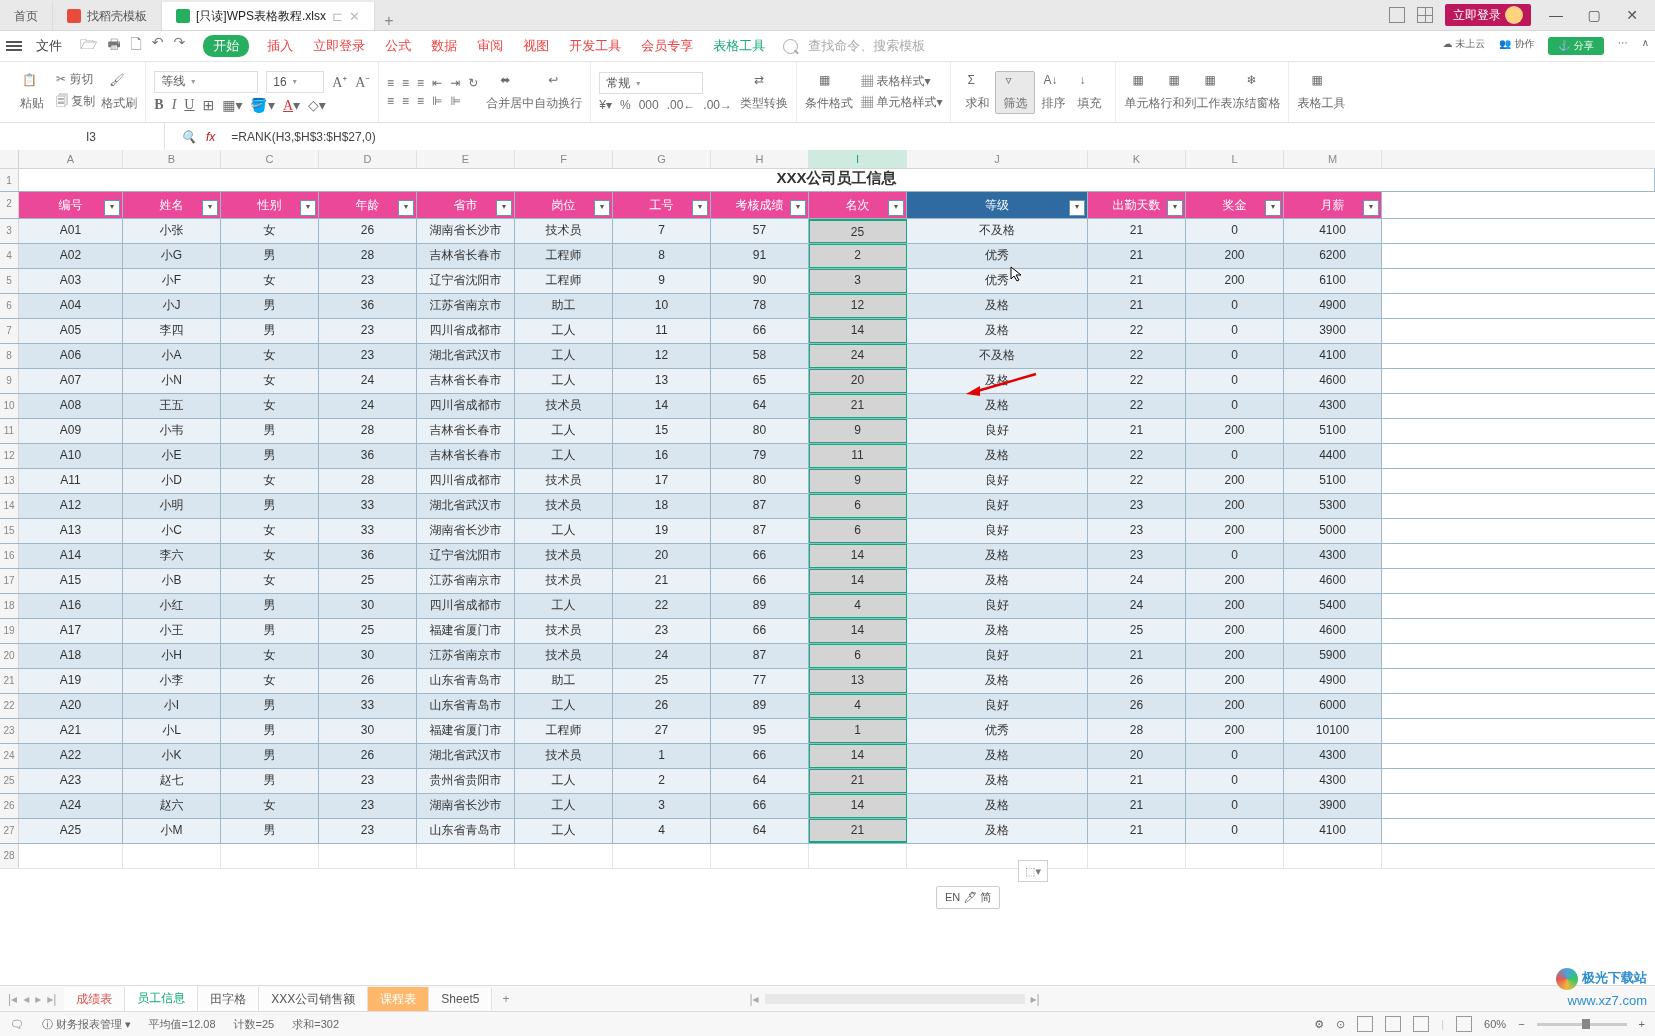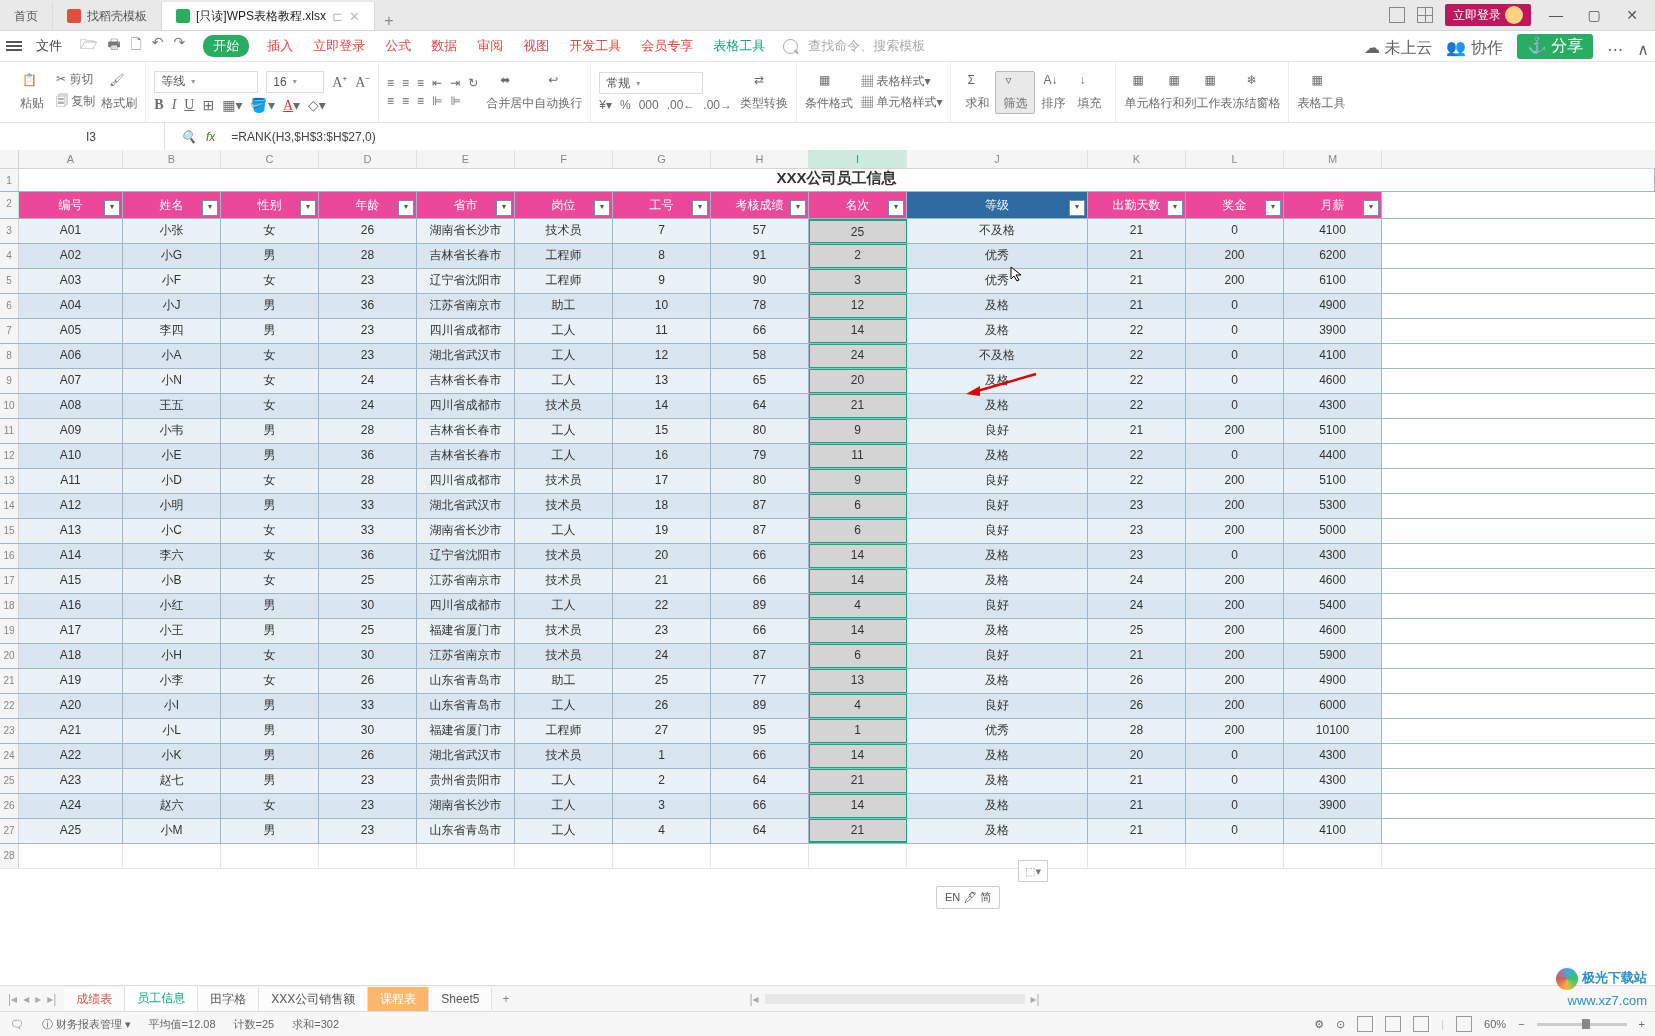--- a/index.html
+++ b/index.html
@@ -27,39 +27,39 @@
 .file-btn{color:#444;padding:0 8px}
 .qk{display:flex;gap:10px;margin:0 10px;color:#777}
 .qk span{font-size:14px}
 .menu-items{display:flex;gap:16px;margin-left:8px}
 .menu-item{color:#ef4444;padding:2px 2px}
 .menu-item.active{background:#27ae60;color:#fff;border-radius:10px;padding:2px 10px}
 .menu-item.teal{color:#14a97c}
 .search-wrap{margin-left:16px;display:flex;align-items:center;gap:10px;color:#aaa}
 .search-wrap .sico{width:13px;height:13px;border:1.5px solid #aaa;border-radius:50%;position:relative}
 .search-wrap .sico:after{content:"";position:absolute;width:5px;height:1.5px;background:#aaa;transform:rotate(45deg);left:10px;top:11px}
-.menu-right{margin-left:auto;display:flex;align-items:flex-end;gap:14px;color:#666;font-size:16px}
+.menu-right{margin-left:auto;display:flex;align-items:flex-start;gap:14px;color:#666;font-size:10px}
 .share-btn{background:#27ae60;color:#fff;padding:2px 10px;border-radius:3px}
 
 .ribbon{height:60px;border-bottom:1px solid #e0e0e0;display:flex;align-items:center;padding:0 6px;font-size:12px;color:#6b6b6b;background:#fff}
 .rgrp{display:flex;flex-direction:row;align-items:center;padding:0 8px;border-right:1px solid #ececec;height:100%}
 .rgrp:last-child{border-right:none}
 .big{display:flex;flex-direction:column;align-items:center;gap:2px;min-width:36px}
 .big .bicon{width:20px;height:20px}
 .stackv{display:flex;flex-direction:column;gap:4px;justify-content:center}
 .rowicons{display:flex;gap:8px;align-items:center}
 .drop{border:1px solid #ddd;height:20px;display:flex;align-items:center;padding:0 6px;gap:6px;background:#fff;color:#555}
 .drop .car{font-size:8px;color:#999}
 .licon{font-family:"Times New Roman";font-size:14px}
 svg{display:block}
 .filter-active{background:#e9e9e9;border:1px solid #bbb;border-radius:2px;padding:1px}
 
 .formula-bar{height:28px;display:flex;align-items:center;border-bottom:1px solid #e0e0e0;background:#fff}
 .name-box{width:146px;border-right:1px solid #e0e0e0;display:flex;align-items:center;justify-content:center;height:100%;color:#444}
-.fx-ico{padding:0 16px;font-style:italic;color:#4d7c0f}
+.fx-ico{padding:0 16px;font-style:italic;color:#b91c1c}
 .fx-val{color:#444}
 
 .sheet-area{position:absolute;top:150px;left:0;right:0;bottom:28px;display:flex;flex-direction:column}
 .col-hdr{height:18px;display:flex;background:#f5f5f5;border-bottom:1px solid #d4d4d4;font-size:11px;color:#888}
 .corner{width:18px;border-right:1px solid #d4d4d4;background:#f5f5f5}
 .ch{border-right:1px solid #e1e1e1;text-align:center;line-height:18px}
 .ch:nth-child(2){width:103px}
 .ch:nth-child(3){width:97px}
 .ch:nth-child(4){width:97px}
 .ch:nth-child(5){width:97px}

